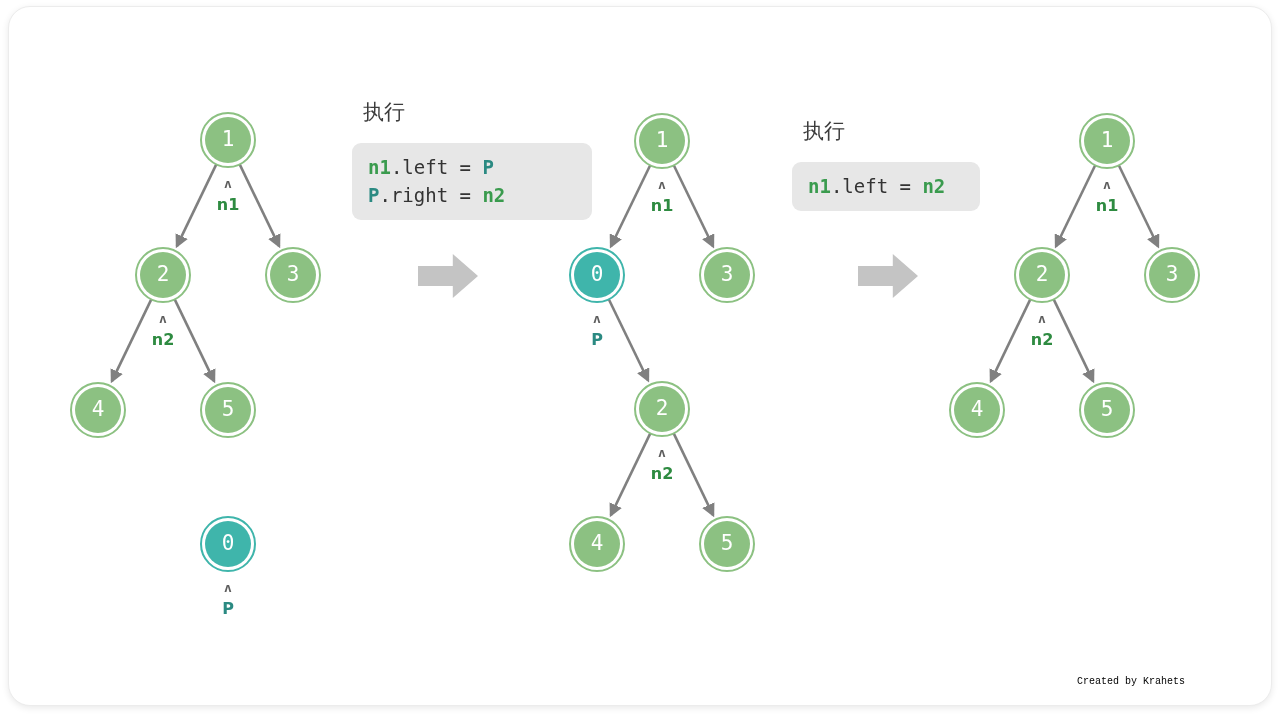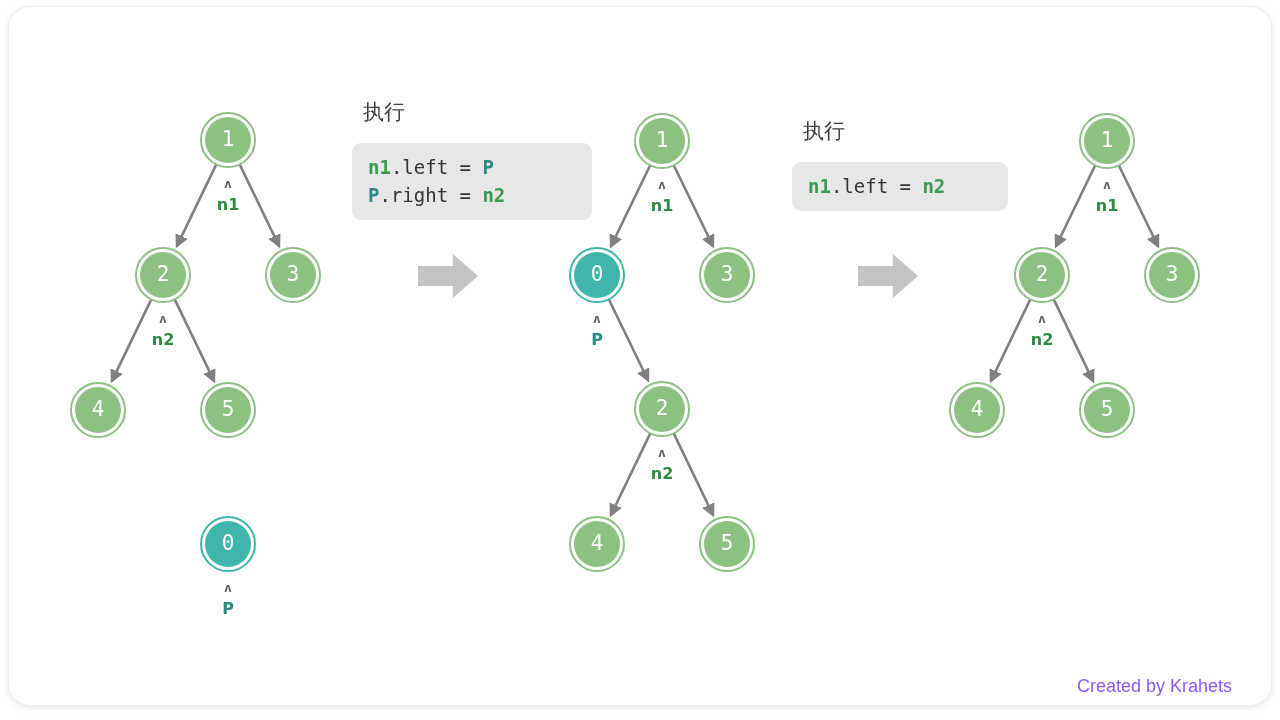--- a/index.html
+++ b/index.html
@@ -85,22 +85,22 @@
     color:#333333;
     white-space:pre;
     box-sizing:border-box;
   }
   .codebox .g{color:#3a9b4e;font-weight:bold;}
   .codebox .t{color:#2b8a82;font-weight:bold;}
 
   
   .credit{
     position:absolute;
-    font-family:Liberation Sans, sans-serif;
-    font-size:18px;color:#8b5cf6;
+    font-family:Liberation Mono, monospace;
+    font-size:10px;color:#000000;
     white-space:nowrap;
   }
 </style>
 </head>
 <body>
 
 <div id="canvas">
   <div class="card"></div>
   <svg class="edges" id="edge-layer">
     <defs>
@@ -204,16 +204,16 @@
       </div>
       <div class="ptr" style="left: 1077px; top: 180px;">
         <span class="caret">ʌ</span>
         <span class="txt">n1</span>
       </div>
       <div class="ptr" style="left: 1012px; top: 314px;">
         <span class="caret">ʌ</span>
         <span class="txt">n2</span>
       </div>
       <div class="exec" style="left: 803px; top: 118px;">执行</div>
-      <div class="codebox" style="left: 792px; top: 162px; width: 216px;"><div><span class="g">n1</span><span>.left = </span><span class="g">n2</span></div></div>
+      <div class="codebox" style="left: 792px; top: 162px; width: 188px;"><div><span class="g">n1</span><span>.left = </span><span class="g">n2</span></div></div>
     </div>
   <div class="credit" style="left: 1077px; top: 676px;">Created by Krahets</div>
 </div>
 
 </body></html>

